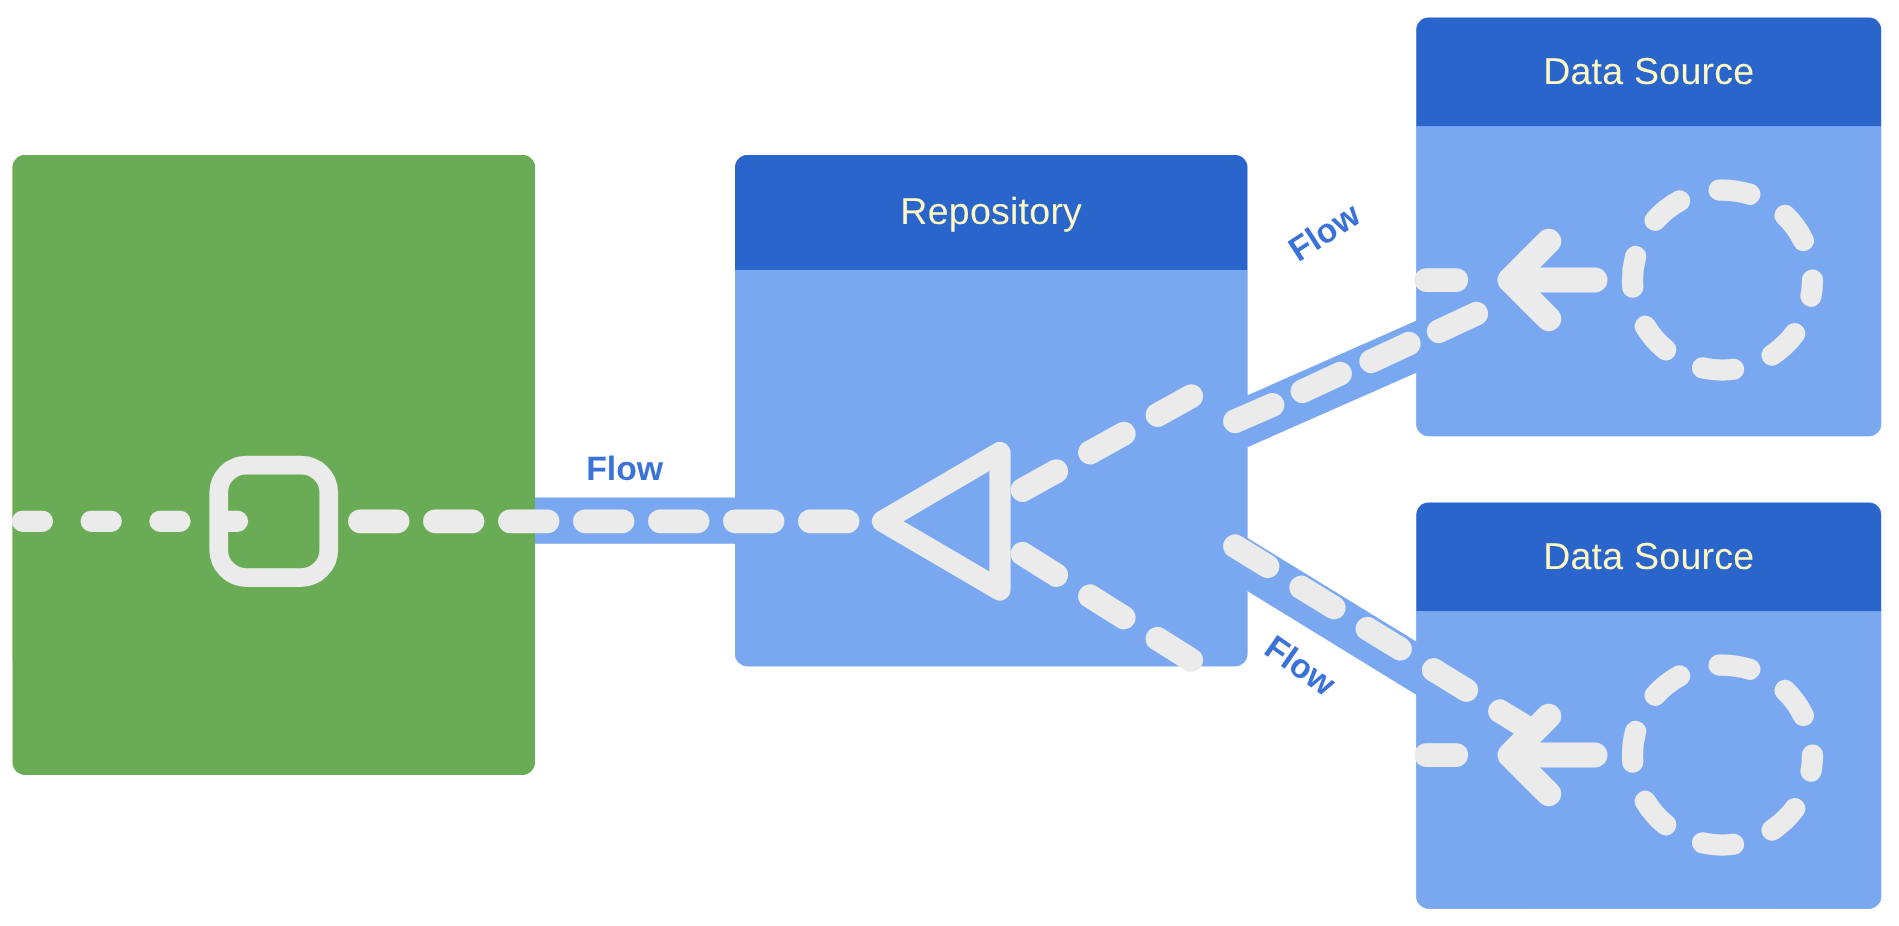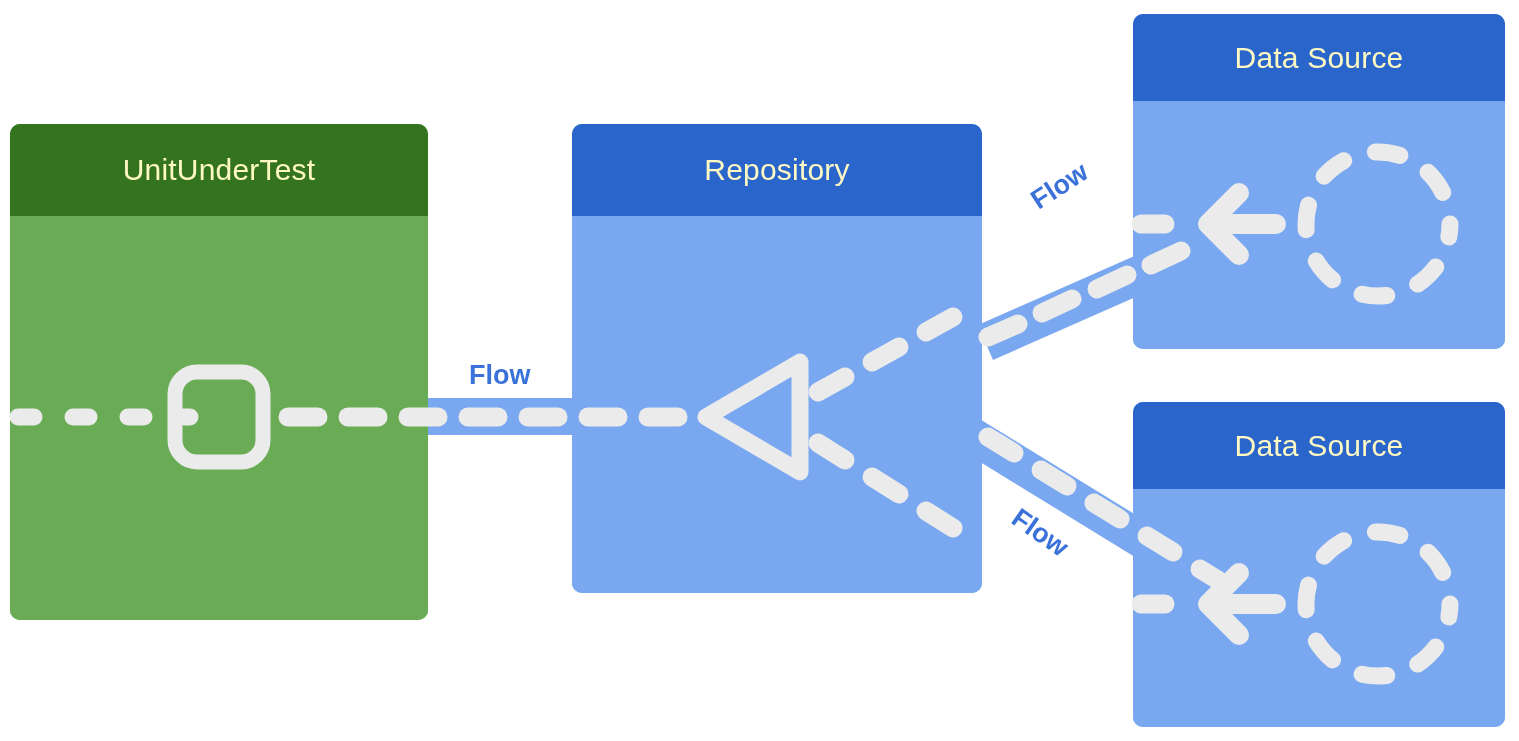--- a/index.html
+++ b/index.html
@@ -70,27 +70,24 @@
   <svg class="layer under" viewBox="0 0 1519 741" width="1519" height="741">
 
     <rect x="272" y="398" width="706" height="37" fill="#7aa8f0"></rect>
 
     <path d="M 978 325 L 1250 205 L 1265 240 L 993 360 Z" fill="#7aa8f0"></path>
 
     <path d="M 978 418 L 1250 585 L 1231 616 L 959 449 Z" fill="#7aa8f0"></path>
   </svg>
 
   <div class="node green" style="left:10px;top:124px;width:418px;height:496px;">
-    <div class="hdr" style="height:92px;">
-      <span>UnitUnderTest</span>
-    </div>
     <div class="body" style="height:404px;"></div>
   </div>
 
-  <div class="node blue" style="left:572px;top:124px;width:410px;height:469px;">
+  <div class="node blue" style="left:588px;top:124px;width:410px;height:409px;">
     <div class="hdr" style="height:92px;">
       <span>Repository</span>
     </div>
     <div class="body" style="height:399px;"></div>
   </div>
 
   <svg class="layer over" viewBox="0 0 1519 741" width="1519" height="741">
 
     <g stroke="#ebebeb" stroke-linecap="round" fill="none">
       <line x1="18" y1="417" x2="34" y2="417" stroke-width="17"></line>

